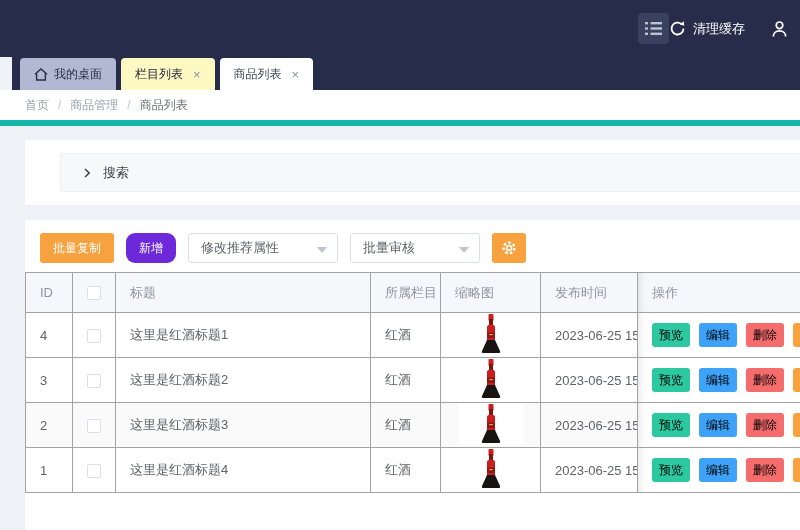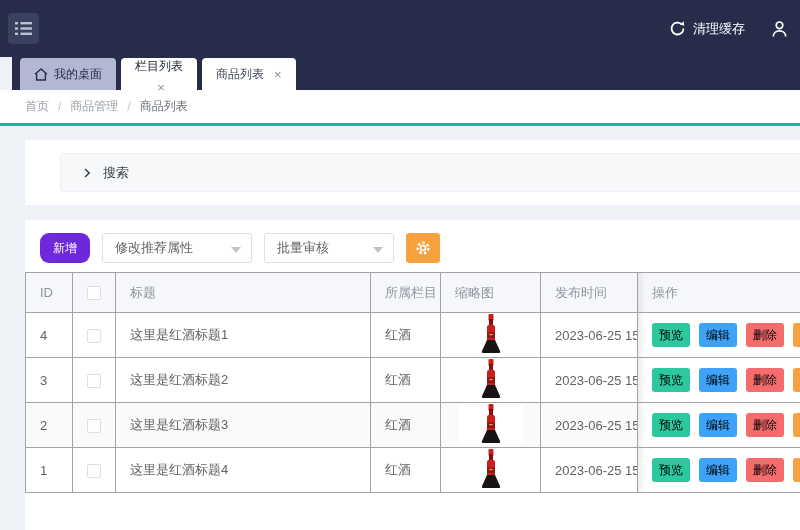--- a/index.html
+++ b/index.html
@@ -1,37 +1,37 @@
 <!DOCTYPE html>
 <html><head>
 <meta charset="utf-8">
 <style>
   * { margin:0; padding:0; box-sizing:border-box; }
   html,body { width:800px; height:530px; overflow:hidden; }
   body { font-family:"Liberation Sans", sans-serif; background:#eef1f5; font-size:13px; color:#606266; }
 
   
-  .topbar { height:57px; background:#262c49; display:flex; align-items:center; justify-content:space-between; padding:0 10px 0 8px; }
+  .topbar { height:57px; background:#262c49; display:flex; align-items:center; justify-content:flex-end; padding:0 10px 0 8px; }
   .menu-btn { width:31px; height:31px; background:#3a415e; border-radius:4px; display:flex; align-items:center; justify-content:center; cursor:pointer; }
   .topbar-right { display:flex; align-items:center; gap:26px; padding-right:2px; }
   .cache-item { display:flex; align-items:center; gap:7px; color:#fff; font-size:13px; cursor:pointer; }
   .icon-svg { display:block; }
 
   
   .tabbar { height:33px; background:#262c49; display:flex; align-items:flex-end; padding-left:8px; gap:5px;margin-left:12px; }
   .tab { height:32px; border-radius:4px 4px 0 0; display:flex; align-items:center; gap:6px; padding:0 14px; font-size:12px; cursor:pointer; white-space:nowrap; }
   .tab-home   { background:#b2b8d2; color:#262c49; }
-  .tab-grey   { background:#ffffff; color:#1e2337;flex-direction:column; }
+  .tab-grey   { background:#fef9c3; color:#1e2337; }
   .tab-active { background:#ffffff; color:#404656; }
   .tab .close { font-size:13px; color:#6d7285; margin-left:4px; line-height:1; }
   .tab-grey .close { color:#2c3least250; }
   .tab-grey .close, .tab-active .close { color:#8a8f9f; }
 
   
-  .breadcrumb { height:36px; background:#fff; border-bottom:3px solid #14b8a6; display:flex; align-items:center; padding-left:25px; font-size:12px; color:#9aa1a8; gap:9px; }
+  .breadcrumb { height:36px; background:#fff; border-bottom:6px solid #14b8a6; display:flex; align-items:center; padding-left:25px; font-size:12px; color:#9aa1a8; gap:9px; }
   .breadcrumb .sep { color:#c0c4cc; }
   .breadcrumb .current { color:#6a7077; }
 
   
   .content { padding:14px 0 0 25px; }
   .card { background:#fff; width:990px; }
   .search-card { padding:13px 35px; }
   .collapse-head { height:39px; background:#f7f8fa; border:1px solid #eef0f4; border-radius:3px; display:flex; align-items:center; gap:10px; padding-left:20px; color:#3c4045; cursor:pointer; }
 
   .main-card { margin-top:15px; padding-bottom:60px; }
@@ -128,20 +128,21 @@
       <svg class="icon-svg" width="12" height="12" viewBox="0 0 12 12">
         <path d="M4 2 8.2 6 4 10" fill="none" stroke="#3c4045" stroke-width="1.5"></path>
       </svg>
       <span>搜索</span>
     </div>
   </div>
 
   <div class="card main-card">
 
     <div class="toolbar">
+      <button class="btn btn-warning">批量复制</button>
       <button class="btn btn-primary">新增</button>
       <div class="sel">
         <span>修改推荐属性</span>
         <i class="caret"></i>
       </div>
       <div class="sel narrow">
         <span>批量审核</span>
         <i class="caret"></i>
       </div>
       <button class="btn btn-warning btn-gear">

